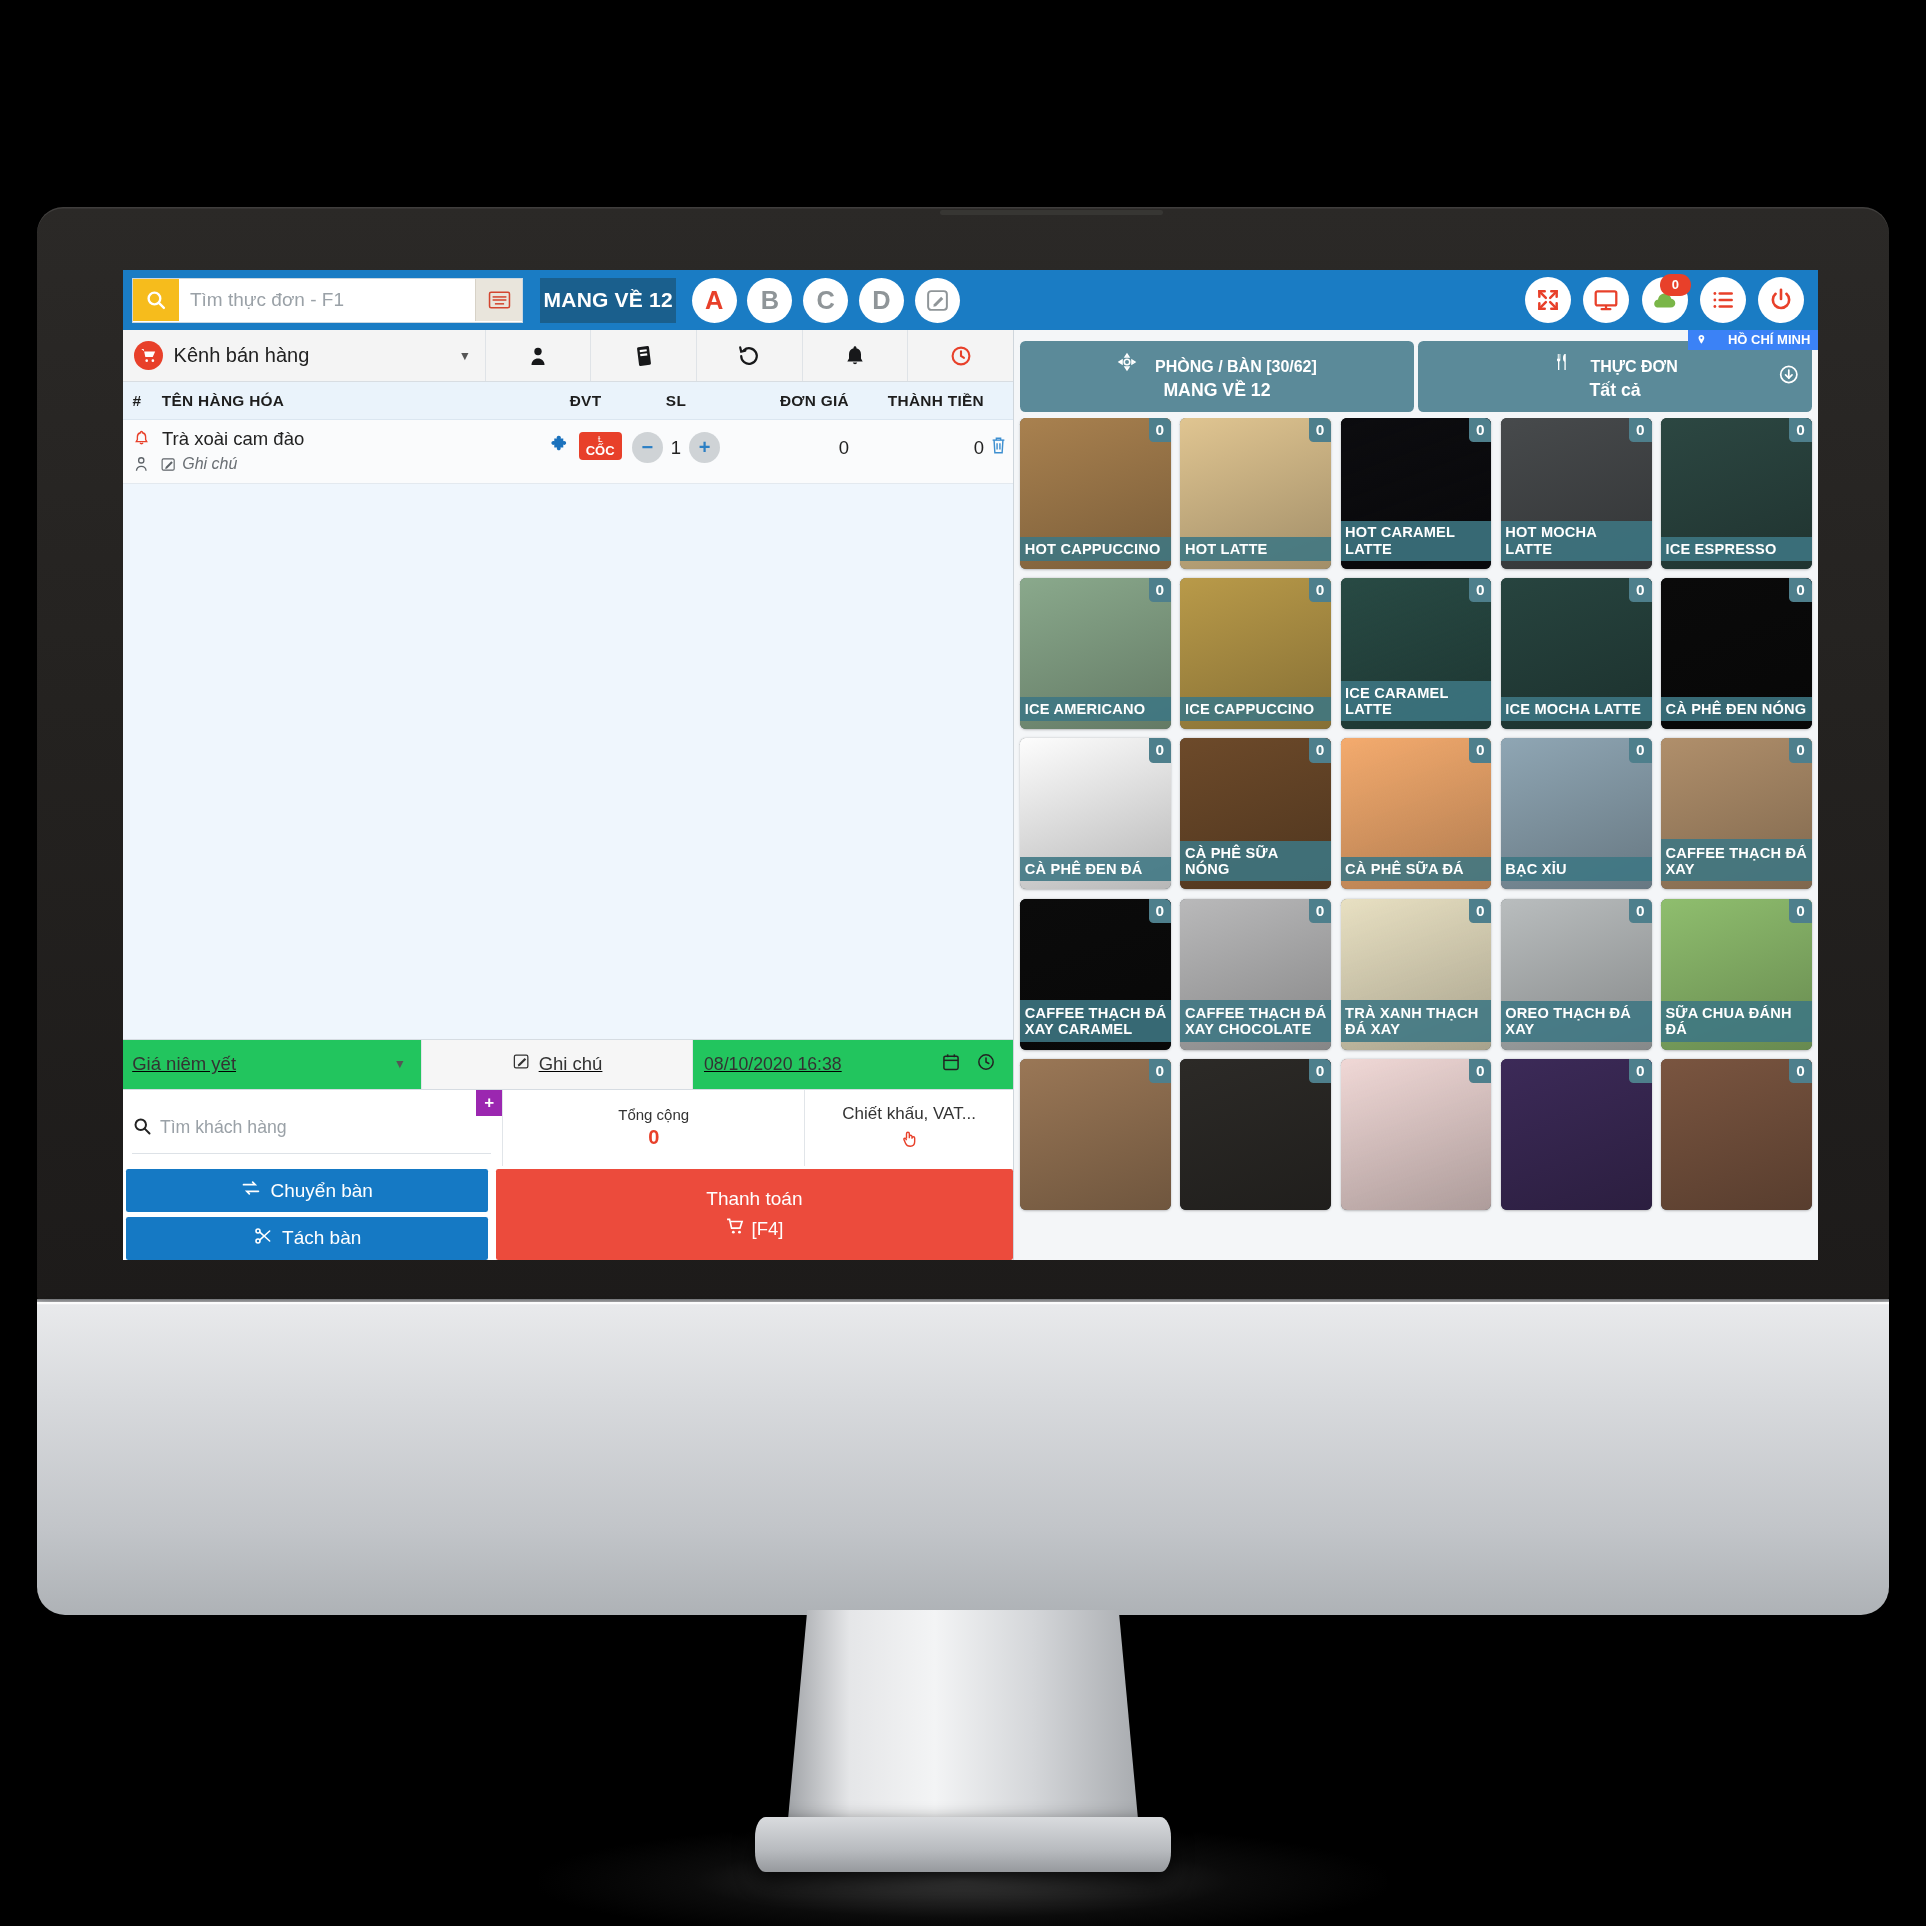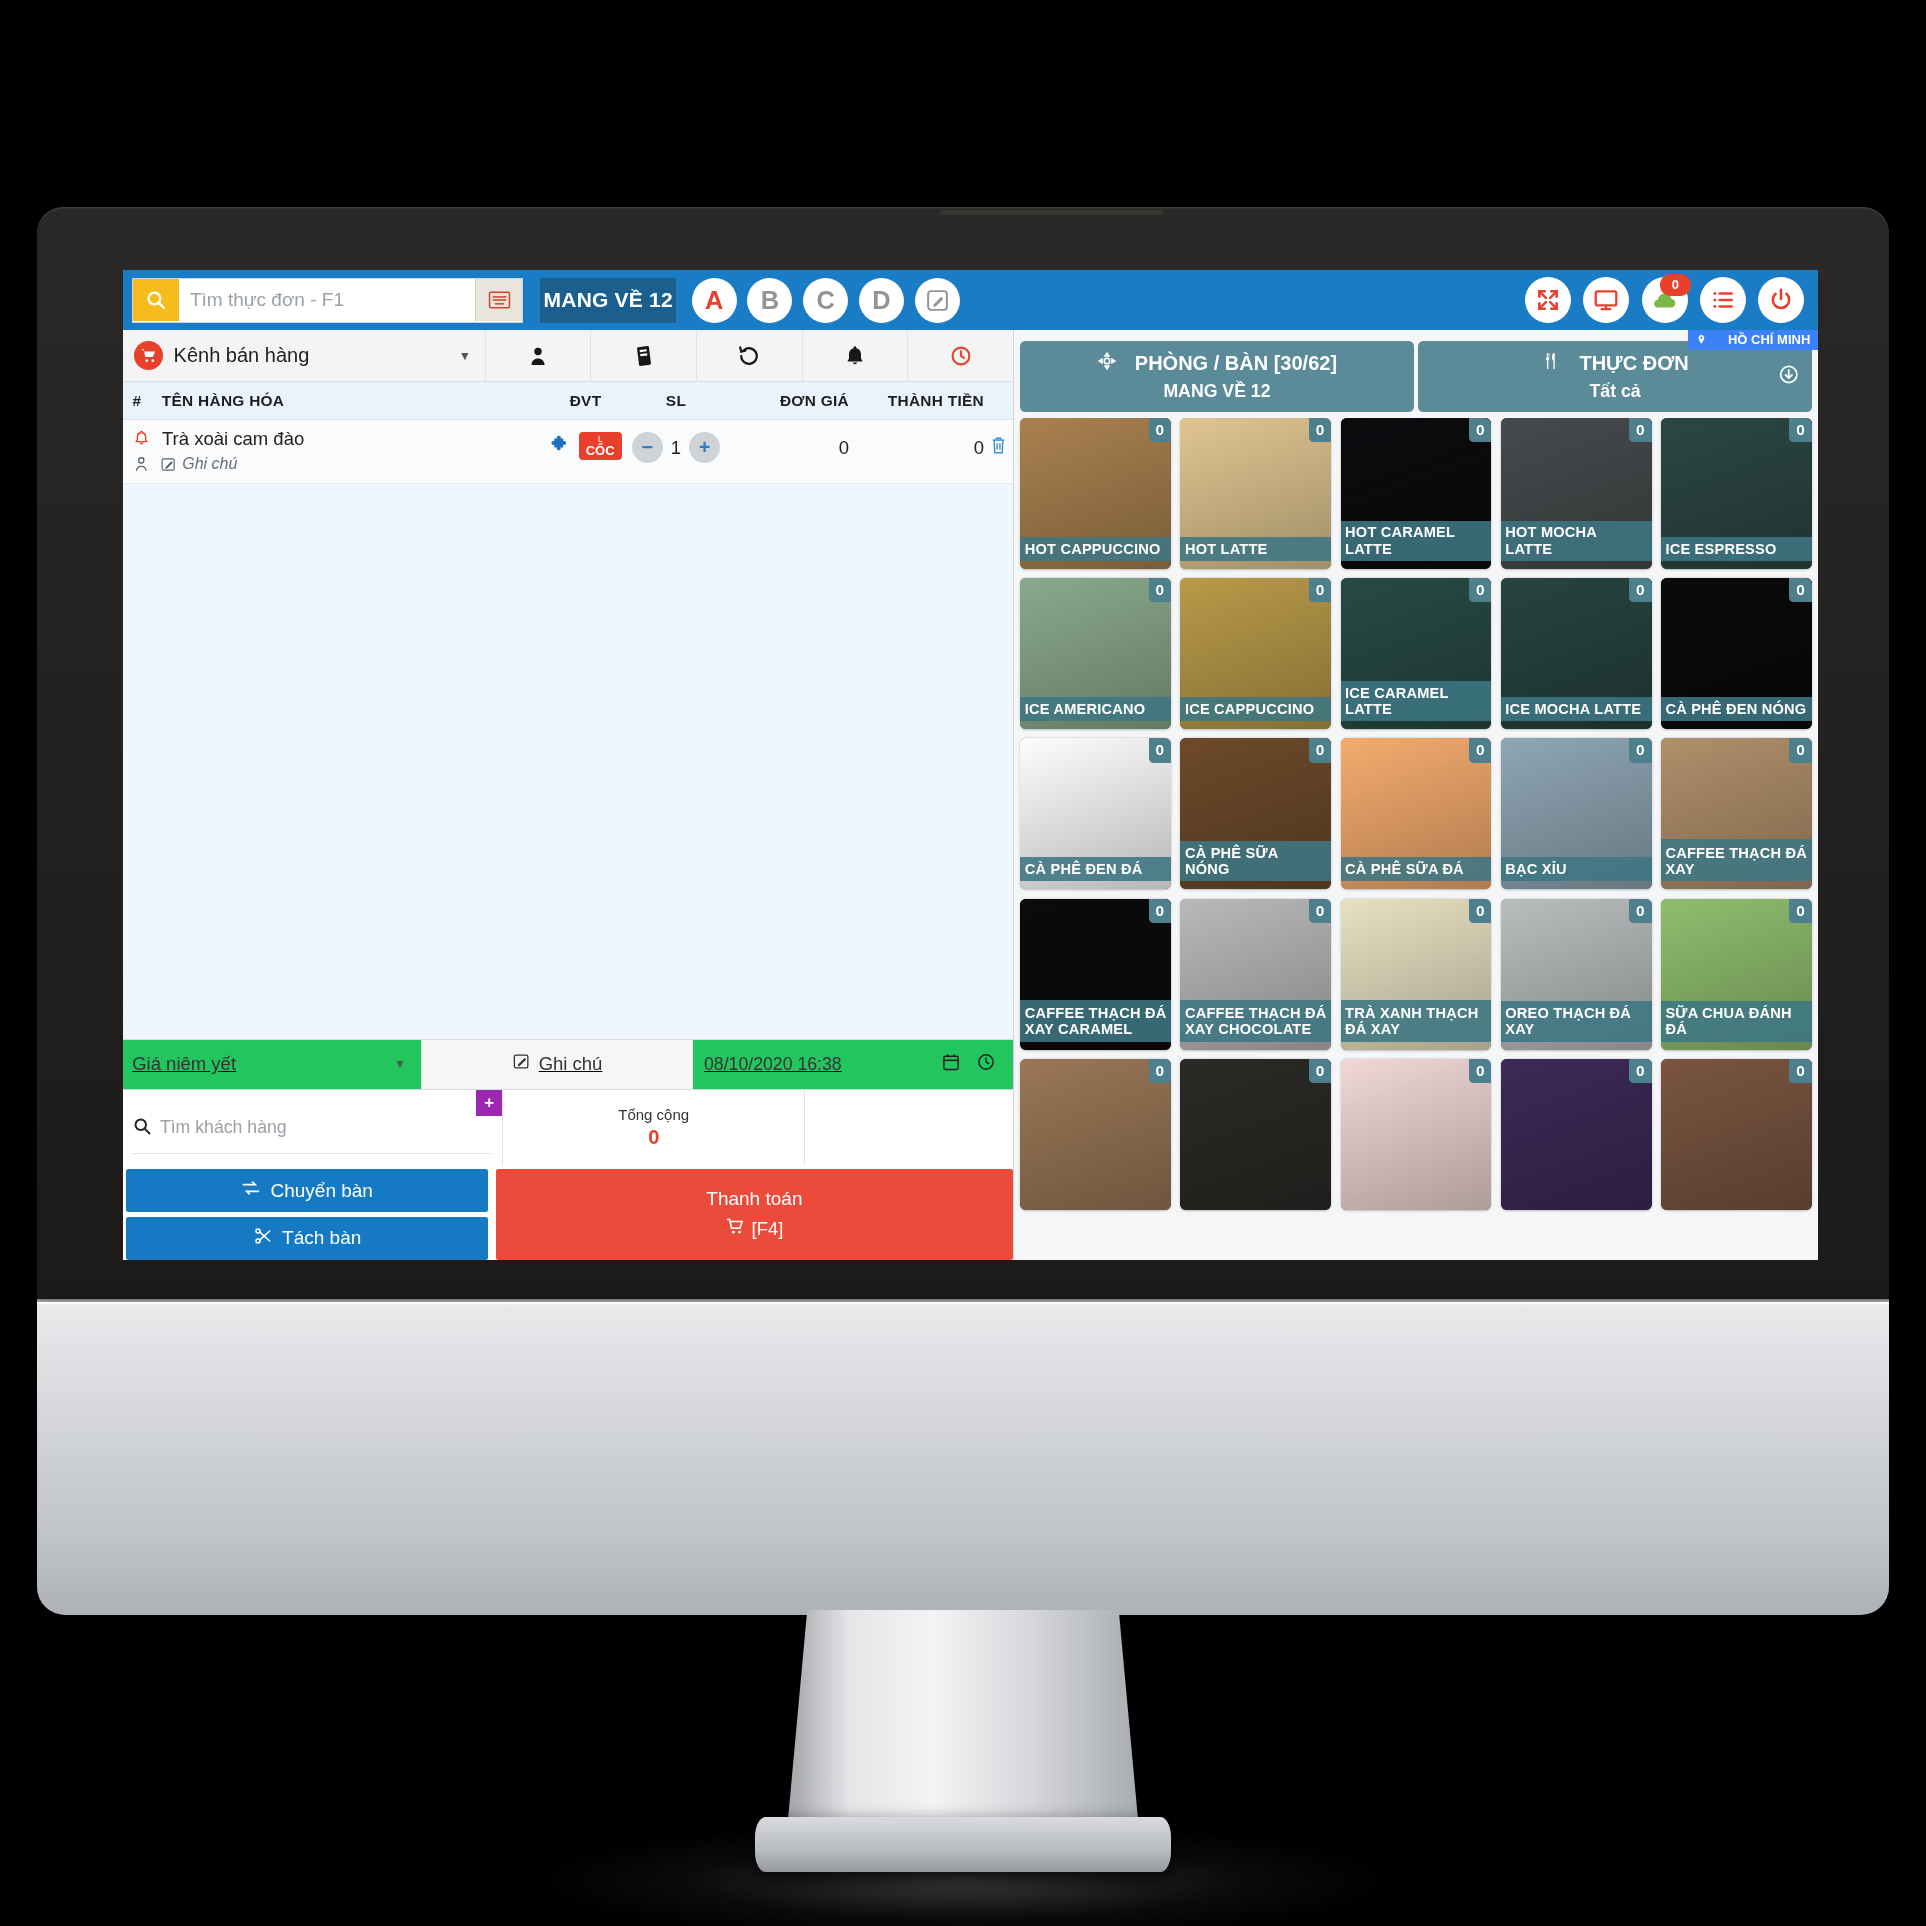--- a/index.html
+++ b/index.html
@@ -135,21 +135,21 @@
   .col1 .btn,.col2 .btn{height:43px;}
   .col3{flex:1;padding:3.1px 0 0 3.1px;}
   .col3 .btn{height:91px;flex-direction:column;gap:6.2px;}
   .pay-sub{display:flex;align-items:center;gap:6.2px;font-size:18.5px;}
 
   
   .hcm{position:absolute;right:0;top:0;background:#3b82f6;color:#fff;font-size:13px;font-weight:bold;padding:2.3px 7.7px;z-index:5;display:flex;align-items:center;gap:21px;}
   .hcm svg{width:10.8px;height:10.8px;}
   .rtabs{display:flex;gap:4.6px;padding:10.8px 6.2px 6.2px;flex:0 0 auto;}
   .rtab{flex:1;background:#5b8a99;border-radius:5.4px;height:71px;color:#fff;display:flex;flex-direction:column;align-items:center;justify-content:center;gap:4.6px;position:relative;}
-  .rtab-t{font-size:20px;font-weight:bold;display:flex;align-items:center;gap:18px;}
+  .rtab-t{font-size:16px;font-weight:bold;display:flex;align-items:flex-end;gap:18px;}
   .rtab-t svg{width:20px;height:20px;}
   .rtab-s{font-size:17.7px;font-weight:bold;}
   .rtab .dl{position:absolute;right:12.3px;top:50%;transform:translateY(-50%);}
   .rtab .dl svg{width:21.6px;height:21.6px;}
 
   .grid{flex:1;overflow:hidden;padding:0 6.2px 6.2px;display:grid;grid-template-columns:repeat(5,1fr);gap:9.2px 9.2px;align-content:start;min-height:0;}
   .tile{position:relative;height:151px;border-radius:6.2px;overflow:hidden;background:#2b3b3f;box-shadow:0 0.8px 2.3px rgba(0,0,0,.25);}
   .tile-img{position:absolute;inset:0;}
   .tile-cnt{position:absolute;top:0;right:0;background:#4e7f8c;color:#fff;font-size:15.4px;font-weight:bold;padding:3.1px 7px;border-bottom-left-radius:4.6px;}
   .tile-lab{position:absolute;left:0;right:0;bottom:8px;background:rgba(62,118,131,.88);color:#fff;font-size:14.6px;font-weight:bold;
@@ -398,20 +398,28 @@
                       <line x1="15.2" y1="15.2" x2="21" y2="21" stroke-linecap="round"></line>
                     </svg>
                 </span>
                 <span class="cust-ph">Tìm khách hàng</span>
                 <span class="cust-underline"></span>
                 <span class="plus-badge">+</span>
               </div>
               <div class="tong">
                 <span class="tong-l">Tổng cộng</span>
                 <span class="tong-v">0</span>
+              </div>
+              <div class="ck">
+                <span class="ck-l">Chiết khấu, VAT...</span>
+                <span>
+                  <svg viewBox="0 0 24 24" fill="none" stroke="#e8402a" stroke-width="1.7">
+                      <path d="M9 11.5V5.6a1.7 1.7 0 0 1 3.4 0v5.1M12.4 11V9.1a1.6 1.6 0 0 1 3.2 0v2.2M15.6 11.8v-1a1.6 1.6 0 0 1 3.2 0v4.6c0 3-2 5.3-5.2 5.3-3 0-4.9-1.6-5.8-3.7L6 12.8c-.5-1 .3-2 1.3-1.7.5.1.9.5 1.1 1l.6 1.4"></path>
+                    </svg>
+                </span>
               </div>
             </div>
 
             <div class="rowC">
               <div class="btncol col1">
                 <div class="btn btn-blue">
                   <span>
                     <svg viewBox="0 0 24 24" fill="none" stroke="#fff" stroke-width="2" stroke-linecap="round">
                         <path d="M3 8h14l-3-3M21 16H7l3 3"></path>
                       </svg>

